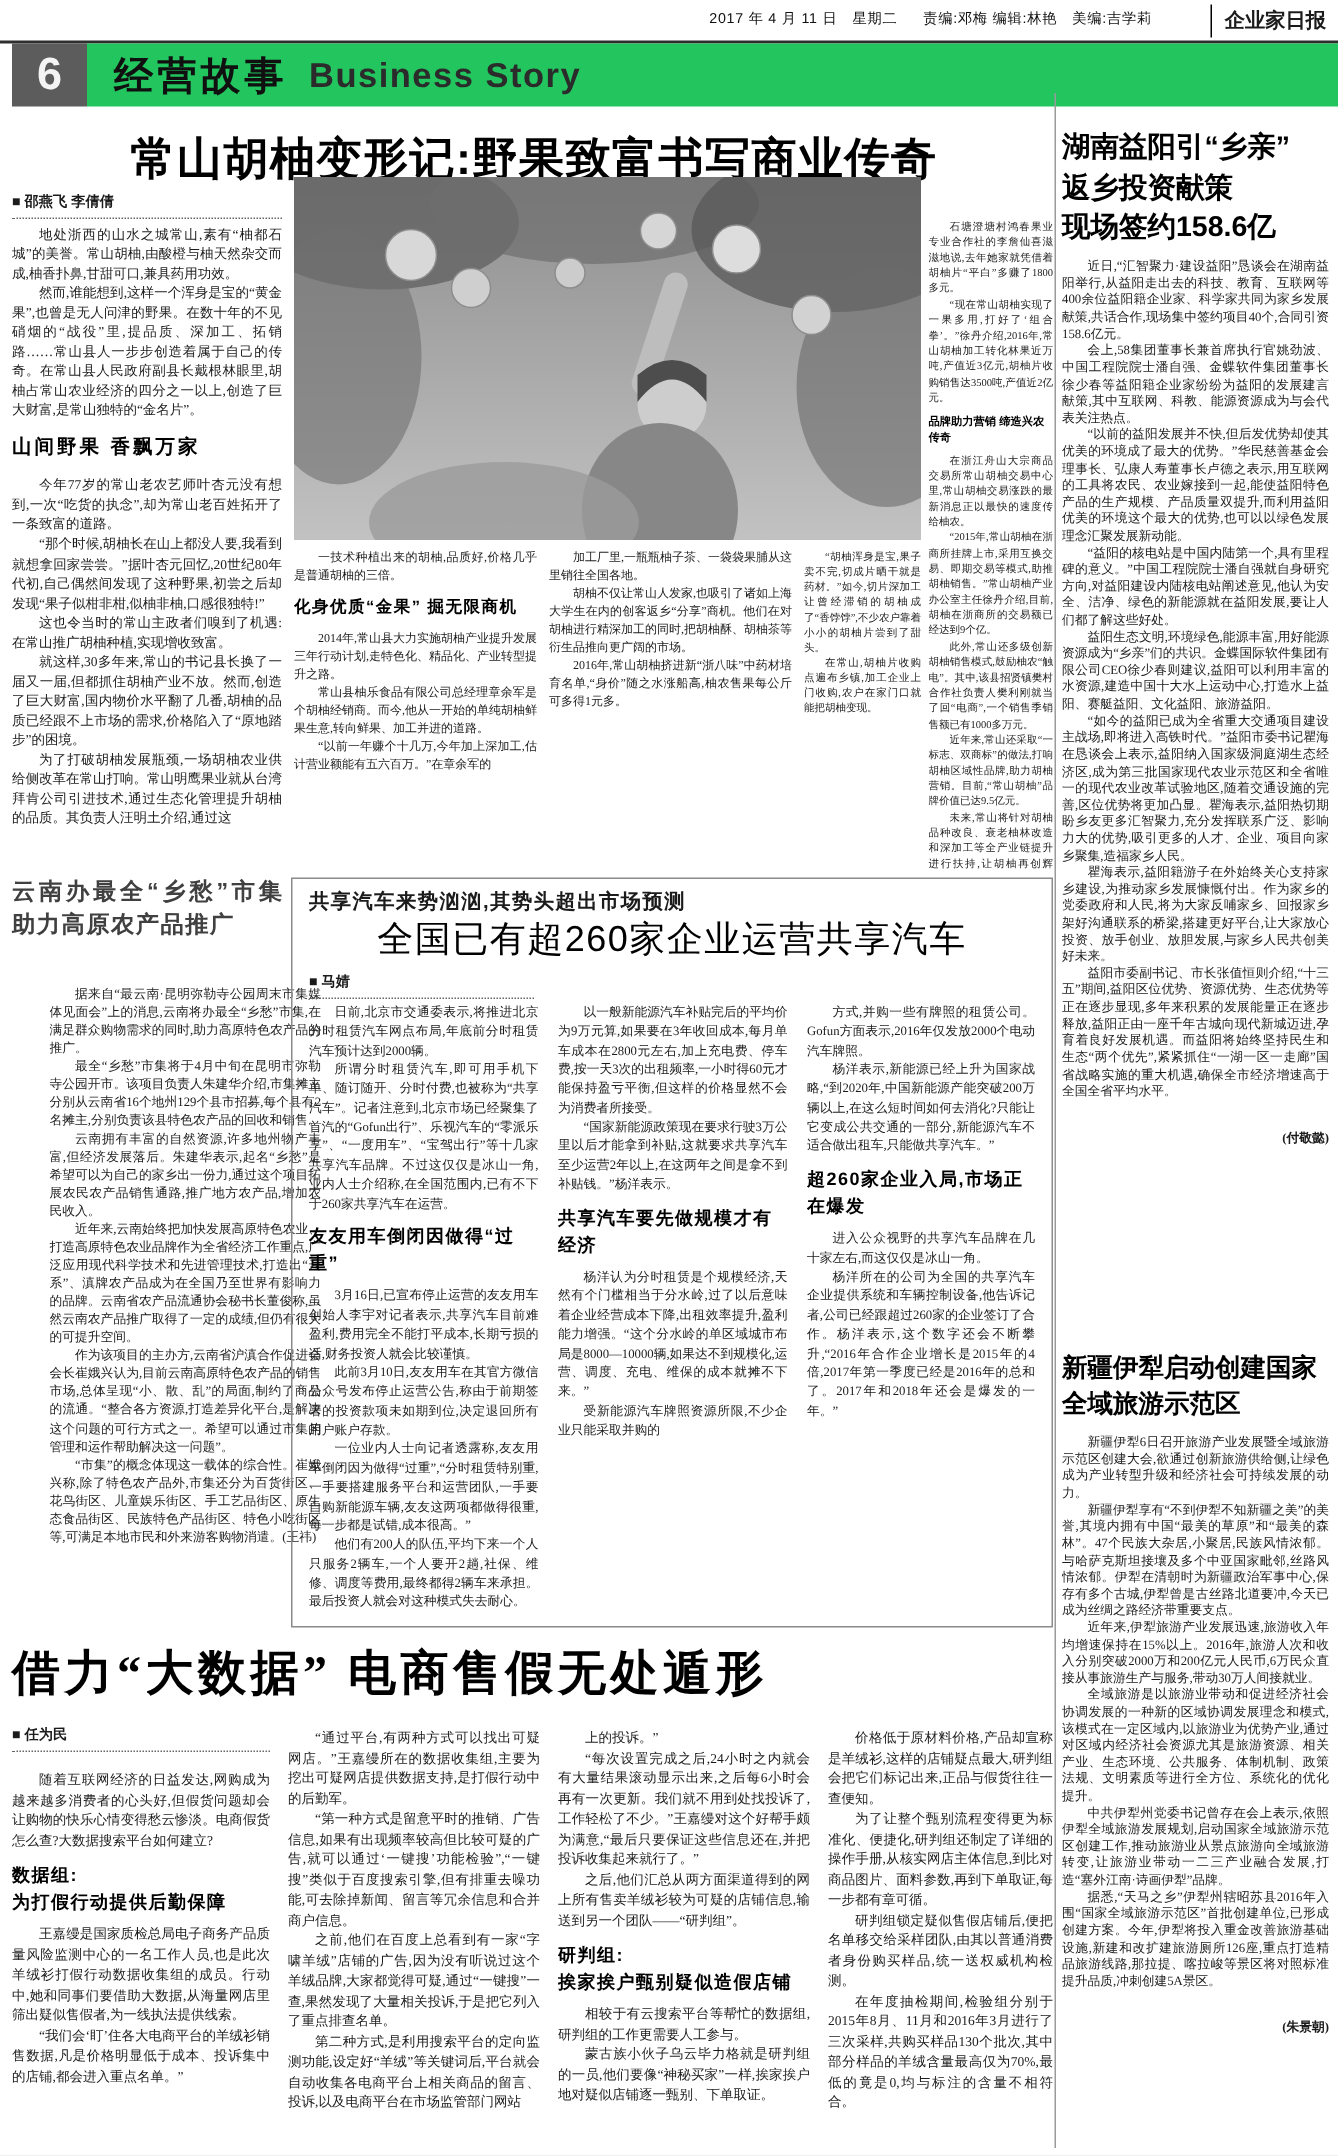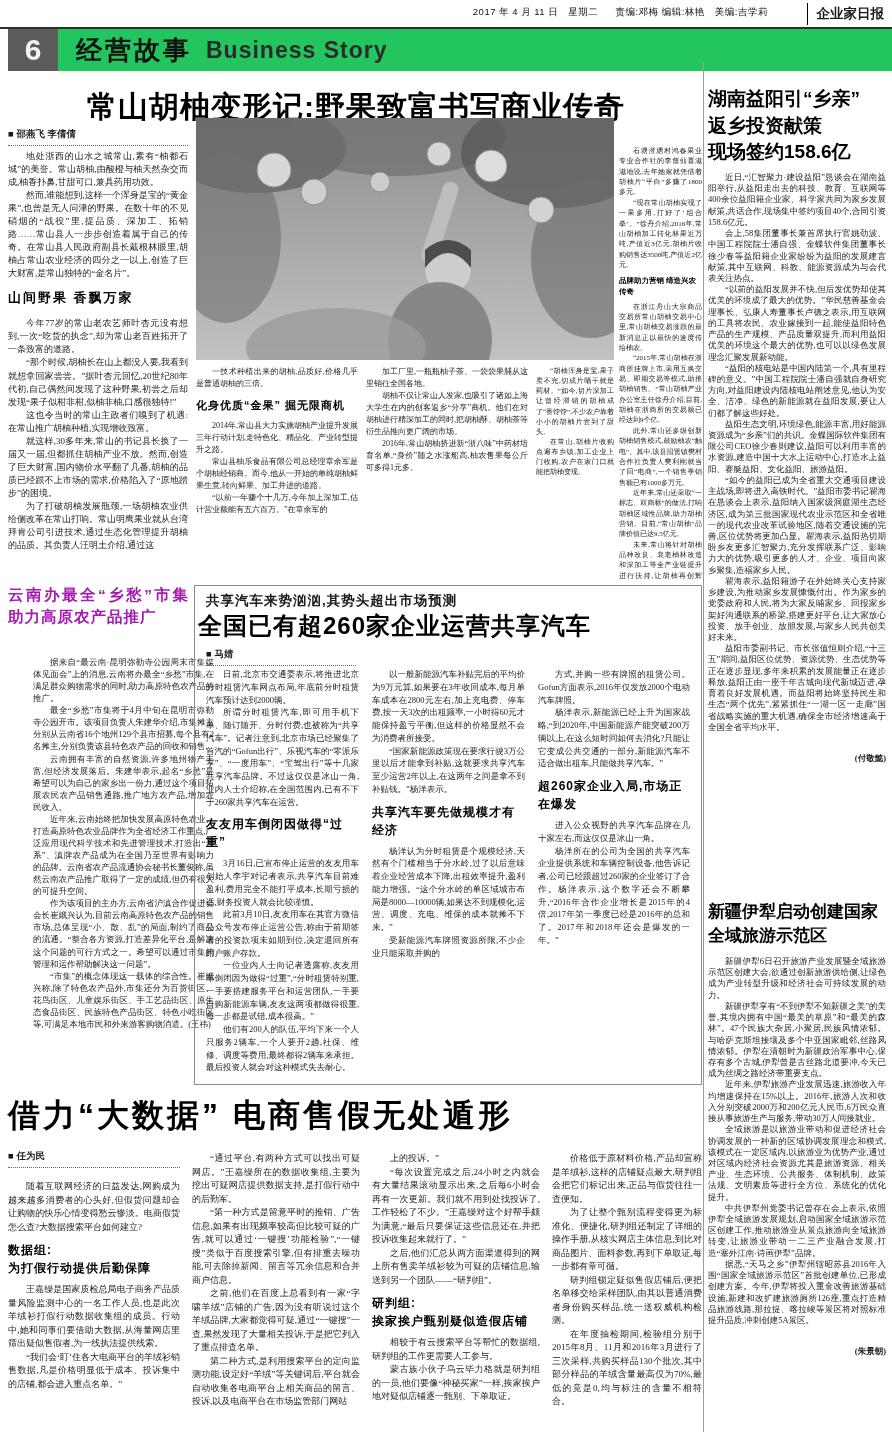--- a/index.html
+++ b/index.html
@@ -34,42 +34,42 @@
   .photo{left:196px;top:118px;width:418px;height:242px;background:#b9b9b9;}
   .photo svg{display:block;width:100%;height:100%;}
   .colB{left:196px;top:366px;width:162px;height:214px;font-size:8px;line-height:1.5;}
   .colB .col-subhead{font-size:11px;}
   .colC{left:366px;top:366px;width:162px;height:214px;font-size:8px;line-height:1.5;}
   .colD{left:536px;top:366px;width:78px;height:214px;font-size:7px;line-height:1.45;}
   .colE{left:619px;top:146px;width:83px;height:436px;font-size:7px;line-height:1.48;}
   .colE .col-subhead{font-size:7.5px;letter-spacing:0;margin:5px 0 4px 0;}
   
   .yn-title{left:8px;top:584px;width:181px;font-family:"Liberation Sans",sans-serif;
-            font-size:15.5px;font-weight:900;line-height:1.42;text-align:justify;letter-spacing:1px;color:#a21caf;}
+            font-size:15.5px;font-weight:900;line-height:1.42;text-align:justify;letter-spacing:1px;color:#404040;}
   .yn-body{left:8px;top:656px;width:181px;height:430px;font-size:8.5px;line-height:1.42;margin-left:25px;}
   
   .cs-box{left:194px;top:585px;width:508px;height:500px;border:1px solid #8a8a8a;box-sizing:border-box;}
   .cs-kicker{left:206px;top:592px;width:490px;font-family:"Liberation Sans",sans-serif;font-size:13.5px;font-weight:900;letter-spacing:1px;}
-  .cs-title{left:198px;top:610px;width:500px;text-align:left;font-family:"Liberation Sans",sans-serif;
-            font-size:24px;font-weight:700;letter-spacing:1px;color:#000;}
+  .cs-title{left:198px;top:610px;width:500px;text-align:center;font-family:"Liberation Sans",sans-serif;
+            font-size:24px;font-weight:400;letter-spacing:1px;color:#000;}
   .cs-byline{left:206px;top:648px;width:150px;}
   .cs-col{top:668px;height:408px;font-size:8.5px;line-height:1.5;}
   .cs-col .col-subhead{font-size:12px;}
   .cs-c1{left:206px;width:153px;}
   .cs-c2{left:372px;width:153px;}
   .cs-c3{left:538px;width:152px;}
   
   .v-rule{left:703px;top:62px;width:0;height:1370px;border-left:1px solid #9a9a9a;}
   .sb-title{left:708px;width:178px;font-family:"Liberation Sans",sans-serif;font-weight:900;color:#000;white-space:pre-line;}
   .yy-title{top:86px;font-size:19px;line-height:1.4;}
   .yy-body{left:708px;top:172px;width:178px;height:690px;font-size:8.5px;line-height:1.32;}
   .yl-title{top:900px;font-size:17px;line-height:1.4;}
   .yl-body{left:708px;top:956px;width:178px;height:474px;font-size:8.5px;line-height:1.32;}
   
-  .bd-title{left:8px;top:1094px;width:694px;font-family:Liberation Sans, sans-serif;
+  .bd-title{left:8px;top:1094px;width:694px;font-family:Liberation Serif, serif;
             font-size:32px;font-weight:900;letter-spacing:3px;color:#000;}
   .bd-byline{left:8px;top:1150px;width:172px;}
   .bd-col{font-size:9px;line-height:1.5;}
   .bd-col .col-subhead{font-size:12px;}
   .bd-c1{left:8px;top:1180px;width:172px;height:252px;}
   .bd-c2{left:192px;top:1152px;width:168px;height:280px;}
   .bd-c3{left:372px;top:1152px;width:168px;height:280px;}
   .bd-c4{left:552px;top:1152px;width:150px;height:280px;}
 </style>
 </head>

